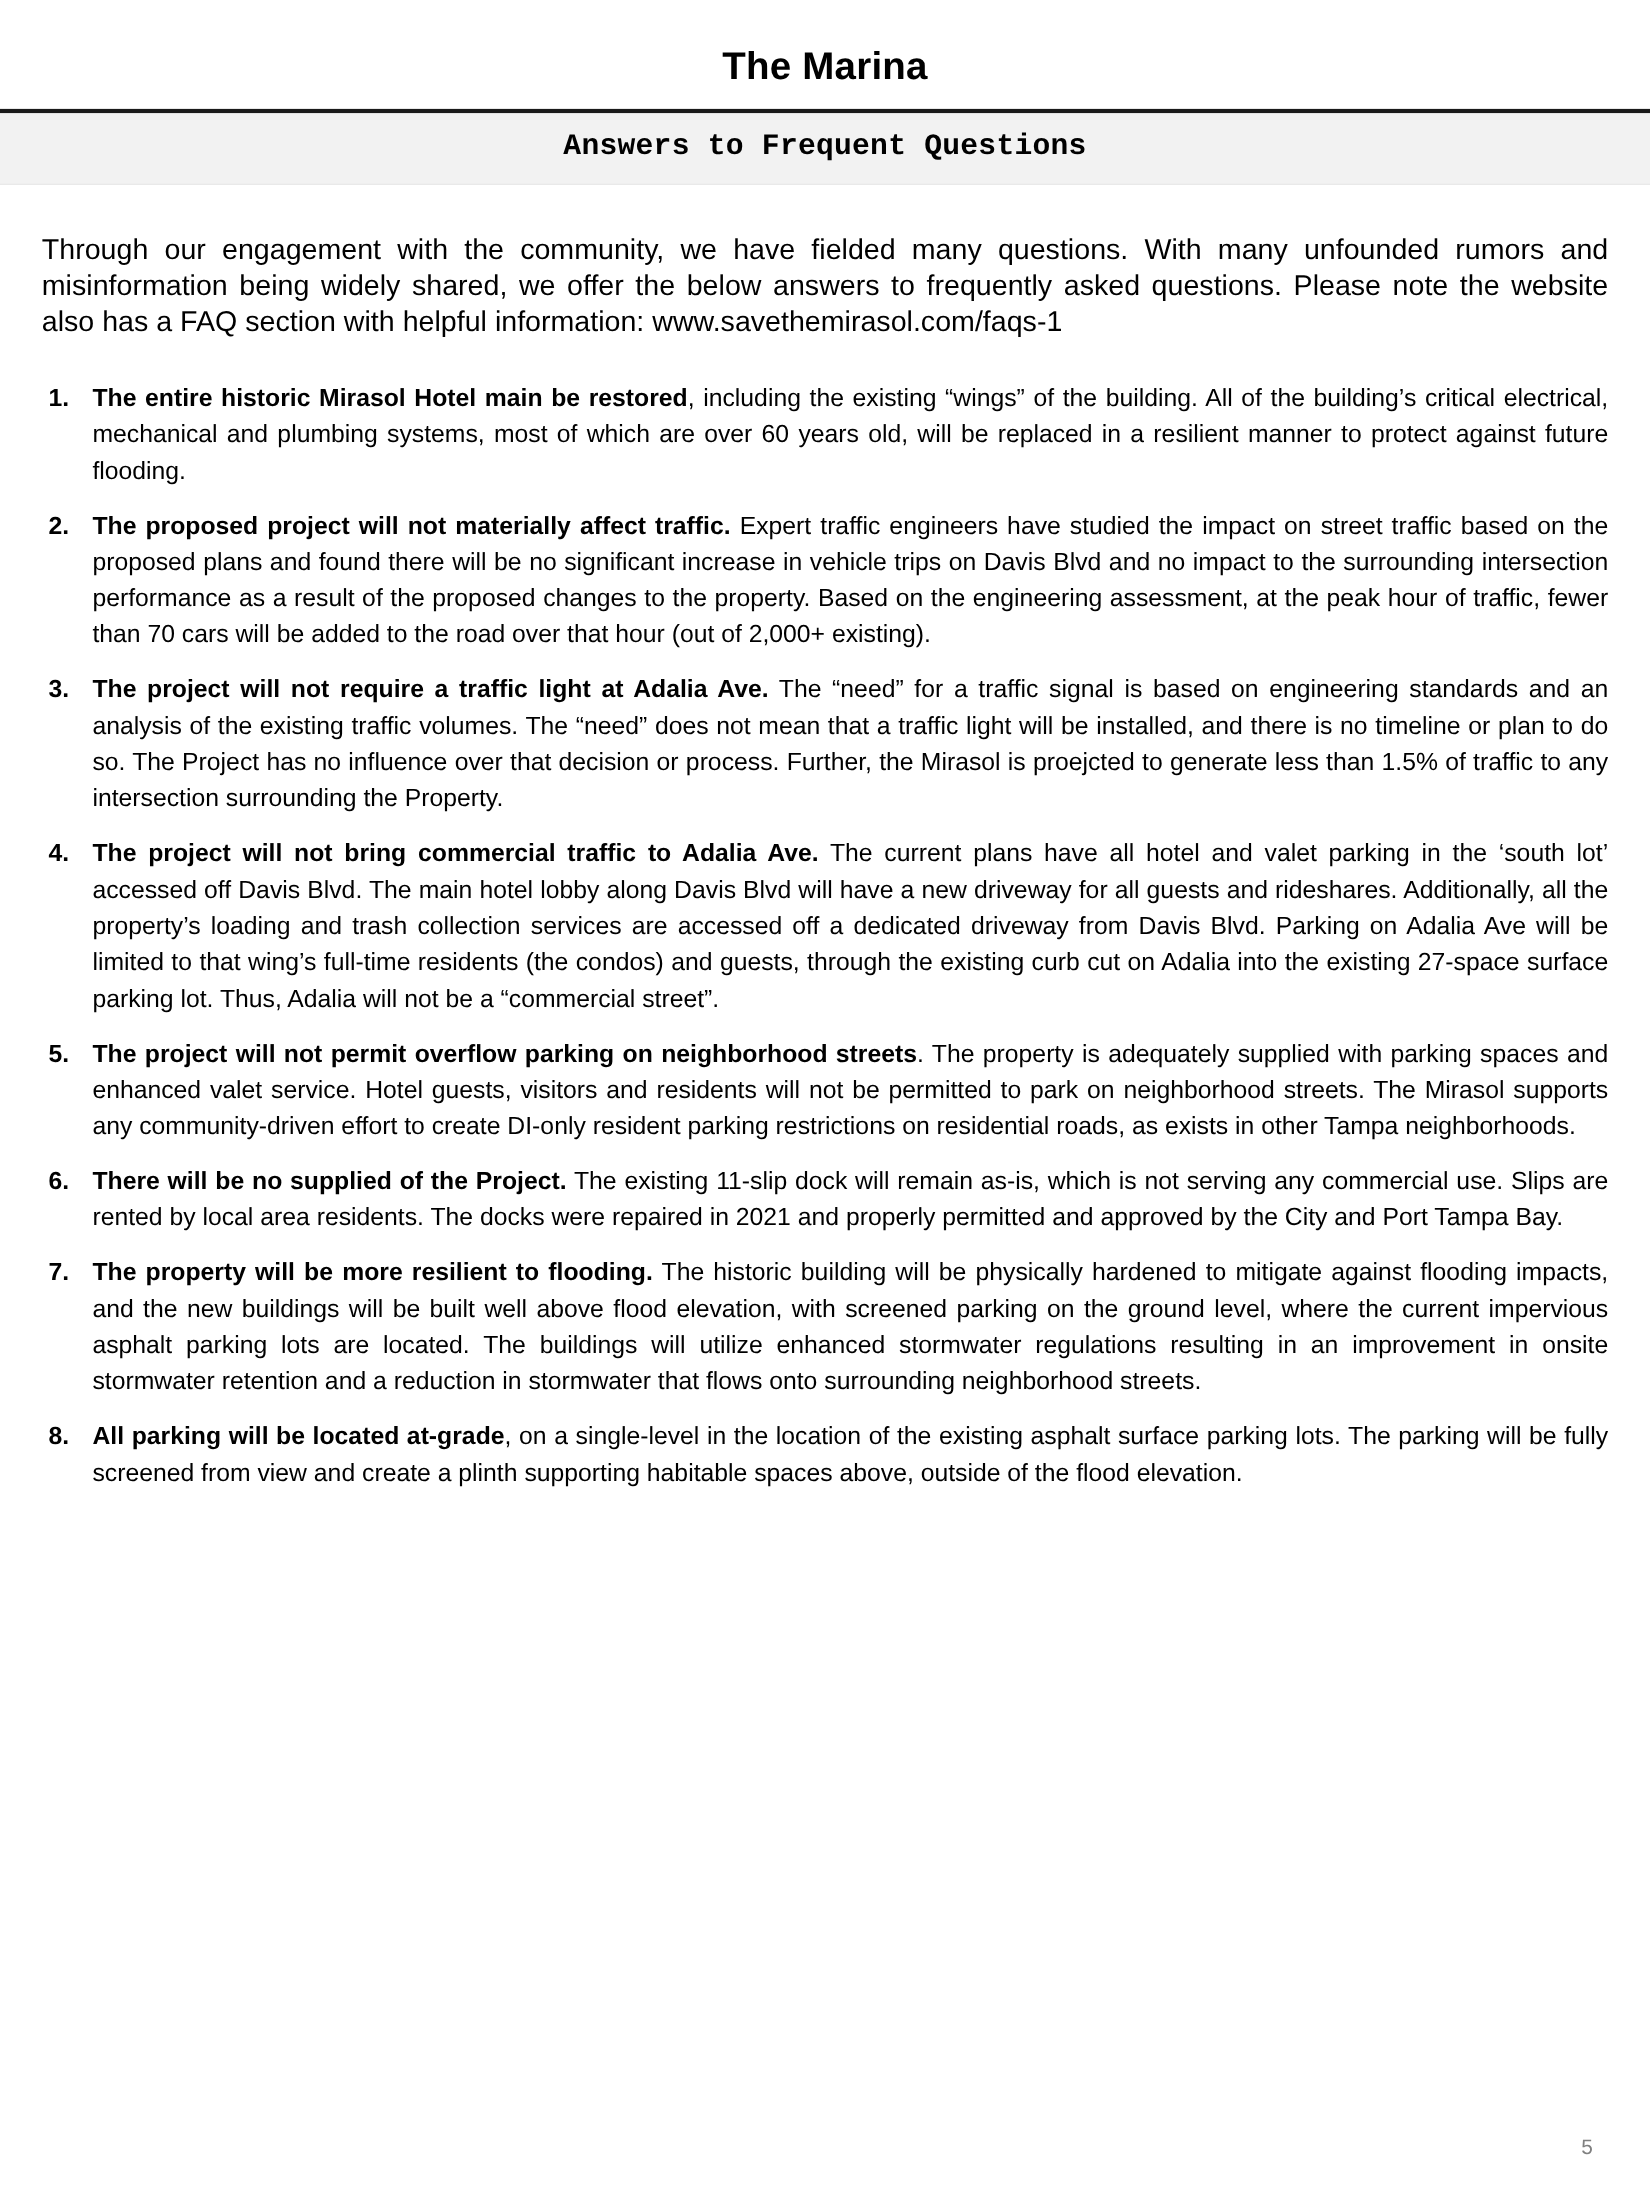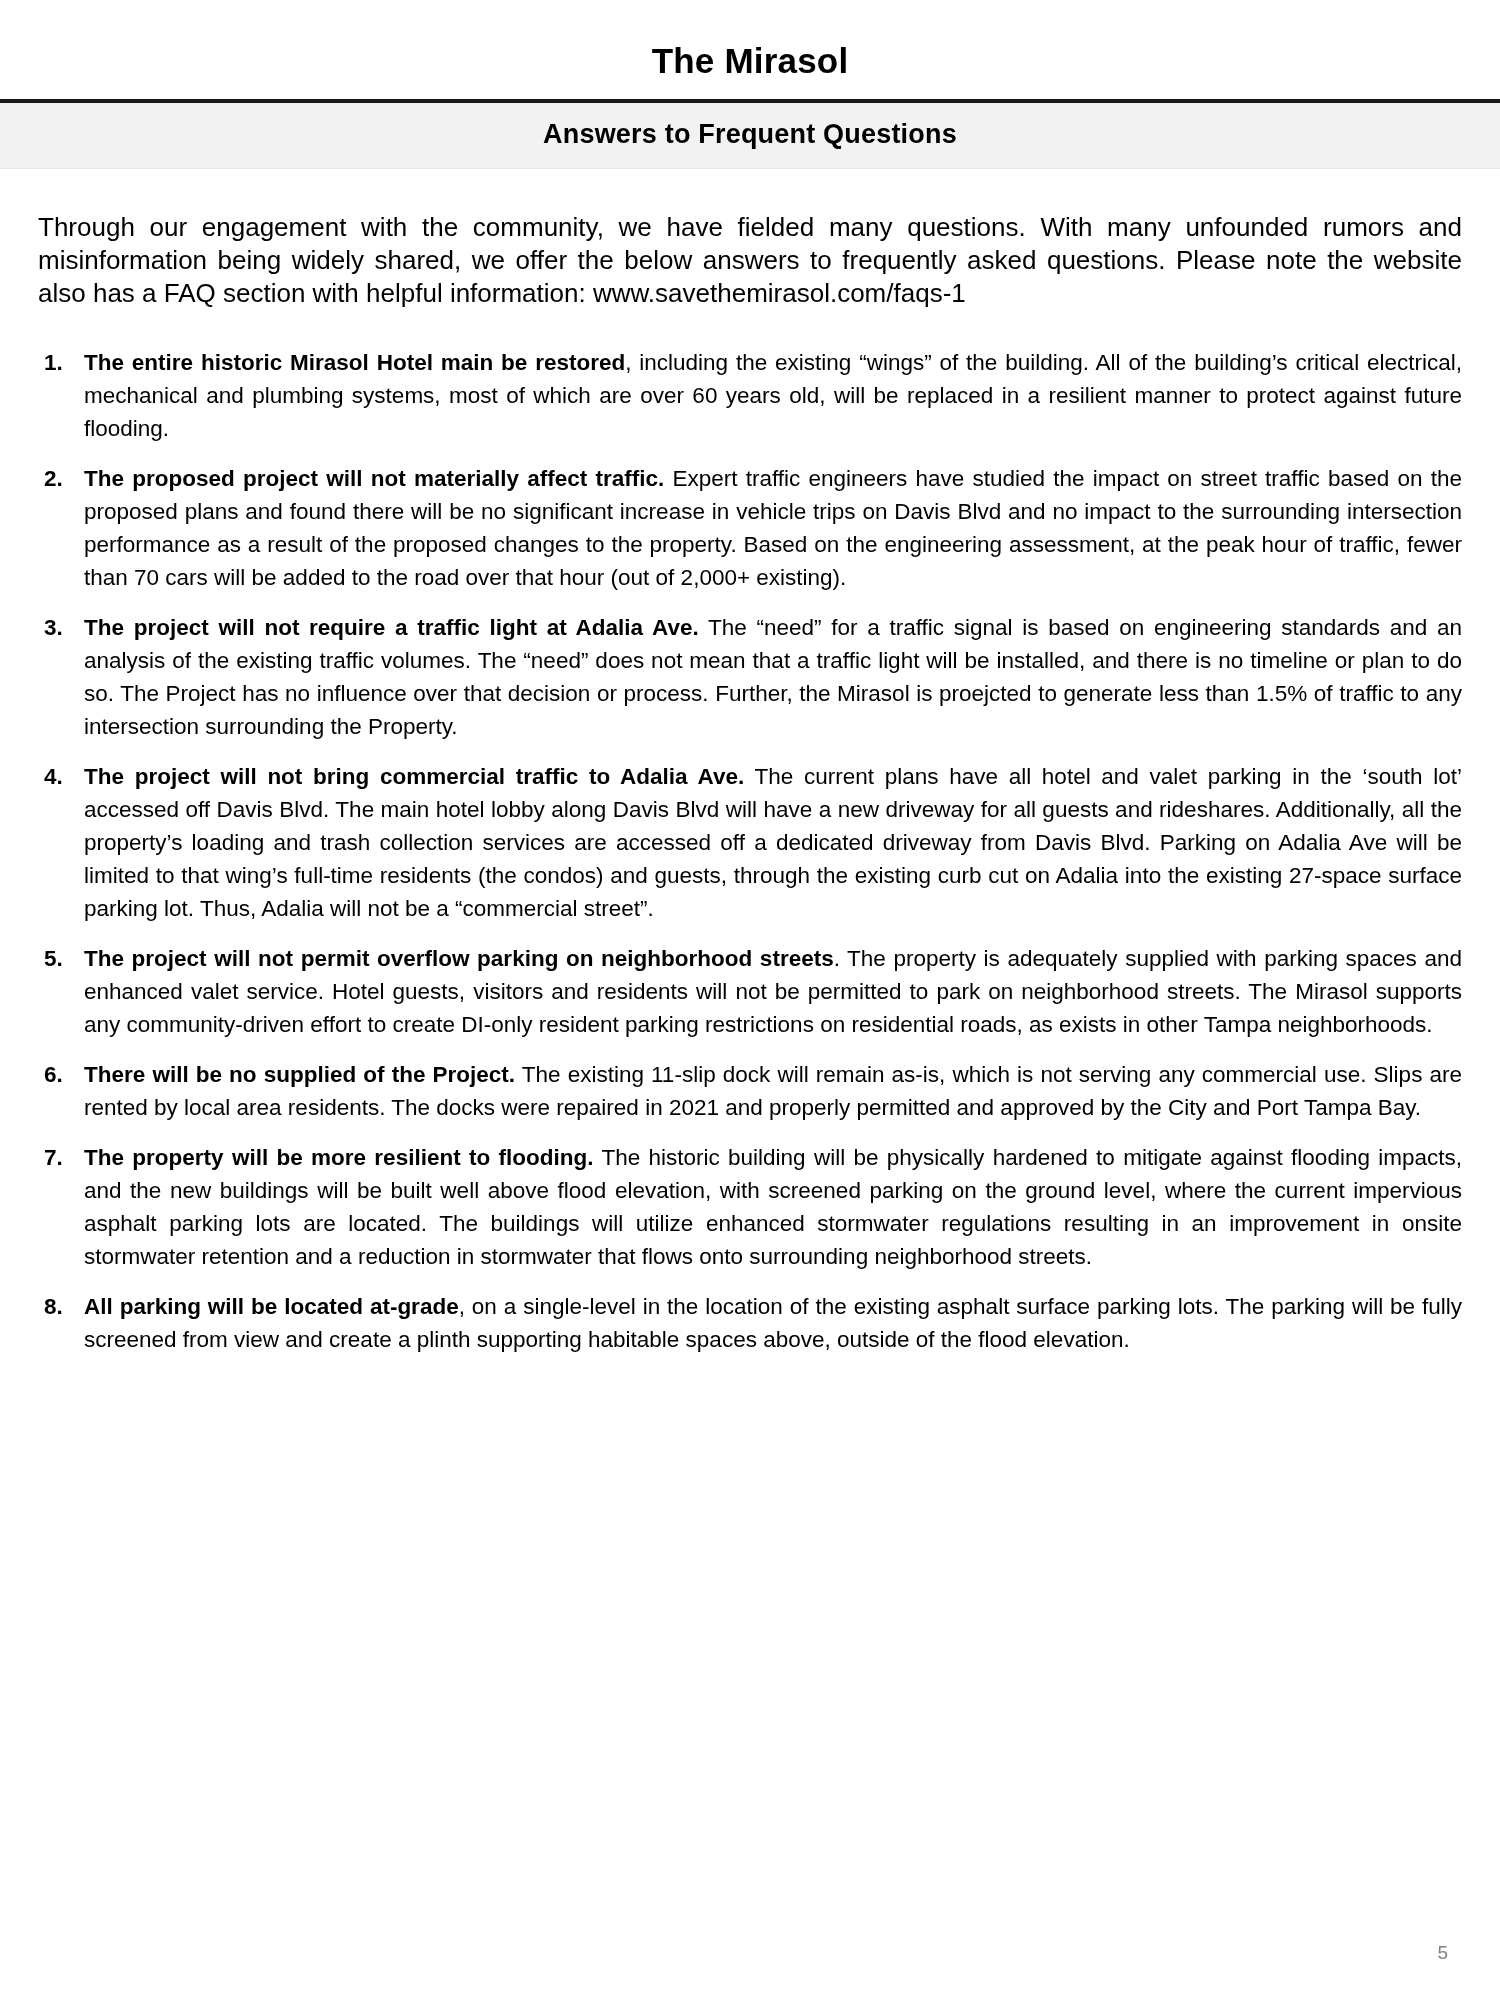--- a/index.html
+++ b/index.html
@@ -43,20 +43,21 @@
   .subtitle-band {
     background: #f2f2f2;
     border-bottom: 1px solid #e6e6e6;
     text-align: center;
     padding: 16px 0 18px 0;
   }
   .subtitle {
     font-size: 27px;
     font-weight: bold;
     letter-spacing: 0.2px;
+    font-family: Liberation Mono, monospace;
   }
 
   
   .content {
     padding: 0 38px 0 38px;
     flex: 1 1 auto;
   }
 
   .intro {
     margin-top: 42px;
@@ -110,21 +111,21 @@
   .page-number {
     font-size: 19px;
     color: #808080;
   }
 </style>
 </head>
 <body>
 
 <div class="page">
 
-  <div class="doc-title">The Mirasol</div>
+  <div class="doc-title">The Marina</div>
 
   <div class="rule"></div>
 
   <div class="subtitle-band">
     <div class="subtitle">Answers to Frequent Questions</div>
   </div>
 
   <div class="content">
 
     <div class="intro">

